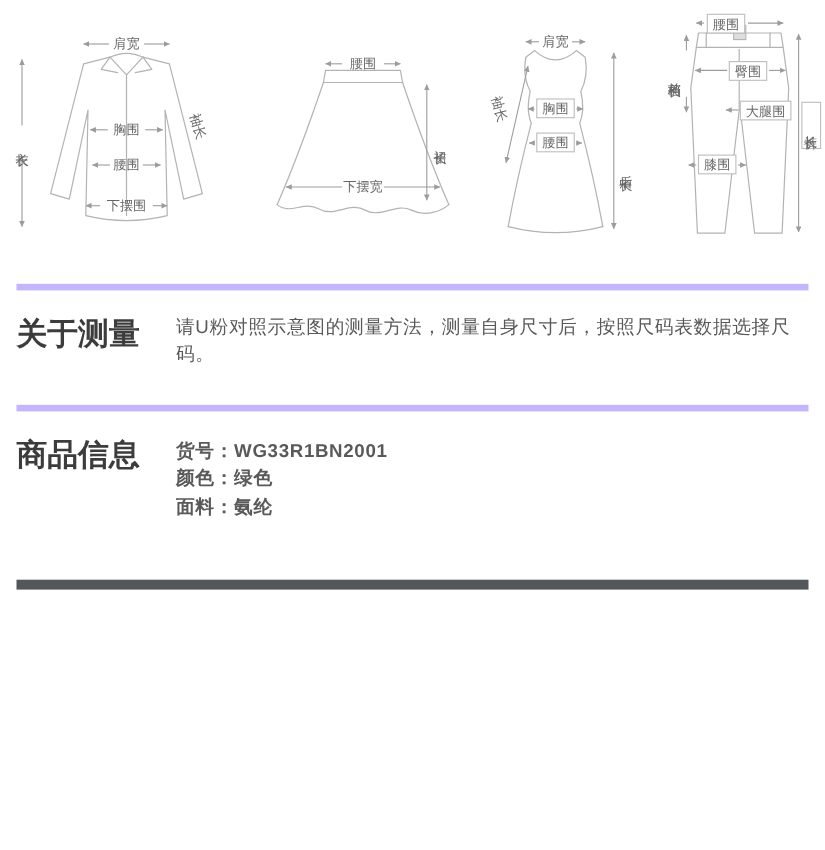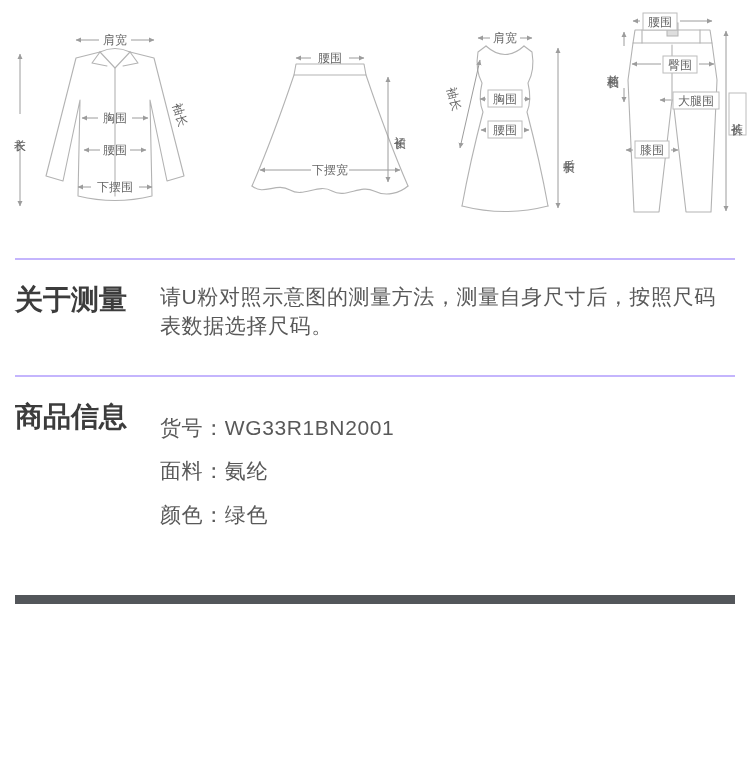--- a/index.html
+++ b/index.html
@@ -15,30 +15,30 @@
   .diagrams { display:flex; height:238px; margin-bottom:20px; }
   .diagrams svg { display:block; flex:0 0 auto; }
   .outline { fill:none; stroke:#b3b3b3; stroke-width:1.1; stroke-linejoin:round; stroke-linecap:round; }
   .mline  { stroke:#9c9c9c; stroke-width:1; fill:none; }
   .lblbox { fill:#ffffff; stroke:#bcbcbc; stroke-width:1; }
   .diagram-label { font-size:12px; fill:#666; }
   .vtext { writing-mode:vertical-rl; text-orientation:upright; letter-spacing:1px; }
 
   
   .content { padding:0 15px; }
-  .section { display:flex; border-top:2px solid #c4b5fd; padding:22px 0 34px; }
+  .section { display:flex; border-top:6px solid #c4b5fd; padding:22px 0 34px; }
   .section-title {
     flex:0 0 145px; width:145px;
     font-size:28px; font-weight:bold; color:#3c3c3c; line-height:1.3;
   }
   .section-body {
-    flex:1; font-size:21px; color:#595959;
+    flex:1; font-size:17px; color:#595959;
     line-height:1.4; letter-spacing:0.6px;
   }
-  .section-body p { margin:14px 0; }
+  .section-body p { margin:2px 0;font-weight:bold; }
 
   .footer-bar { height:9px; background:#53565a; margin:18px 15px 0; }
 </style>
 </head>
 <body>
 
 <div class="page">
 
   <div class="diagrams">
 
@@ -162,22 +162,22 @@
     <div class="section">
       <div class="section-title">关于测量</div>
       <div class="section-body">请U粉对照示意图的测量方法，测量自身尺寸后，按照尺码表数据选择尺码。</div>
     </div>
 
 
     <div class="section">
       <div class="section-title">商品信息</div>
       <div class="section-body">
         <p>货号：WG33R1BN2001</p>
+        <p>颜色：绿色</p>
         <p>面料：氨纶</p>
-        <p>颜色：绿色</p>
       </div>
     </div>
 
   </div>
 
   <div class="footer-bar"></div>
 
 </div>
 
 </body></html>

